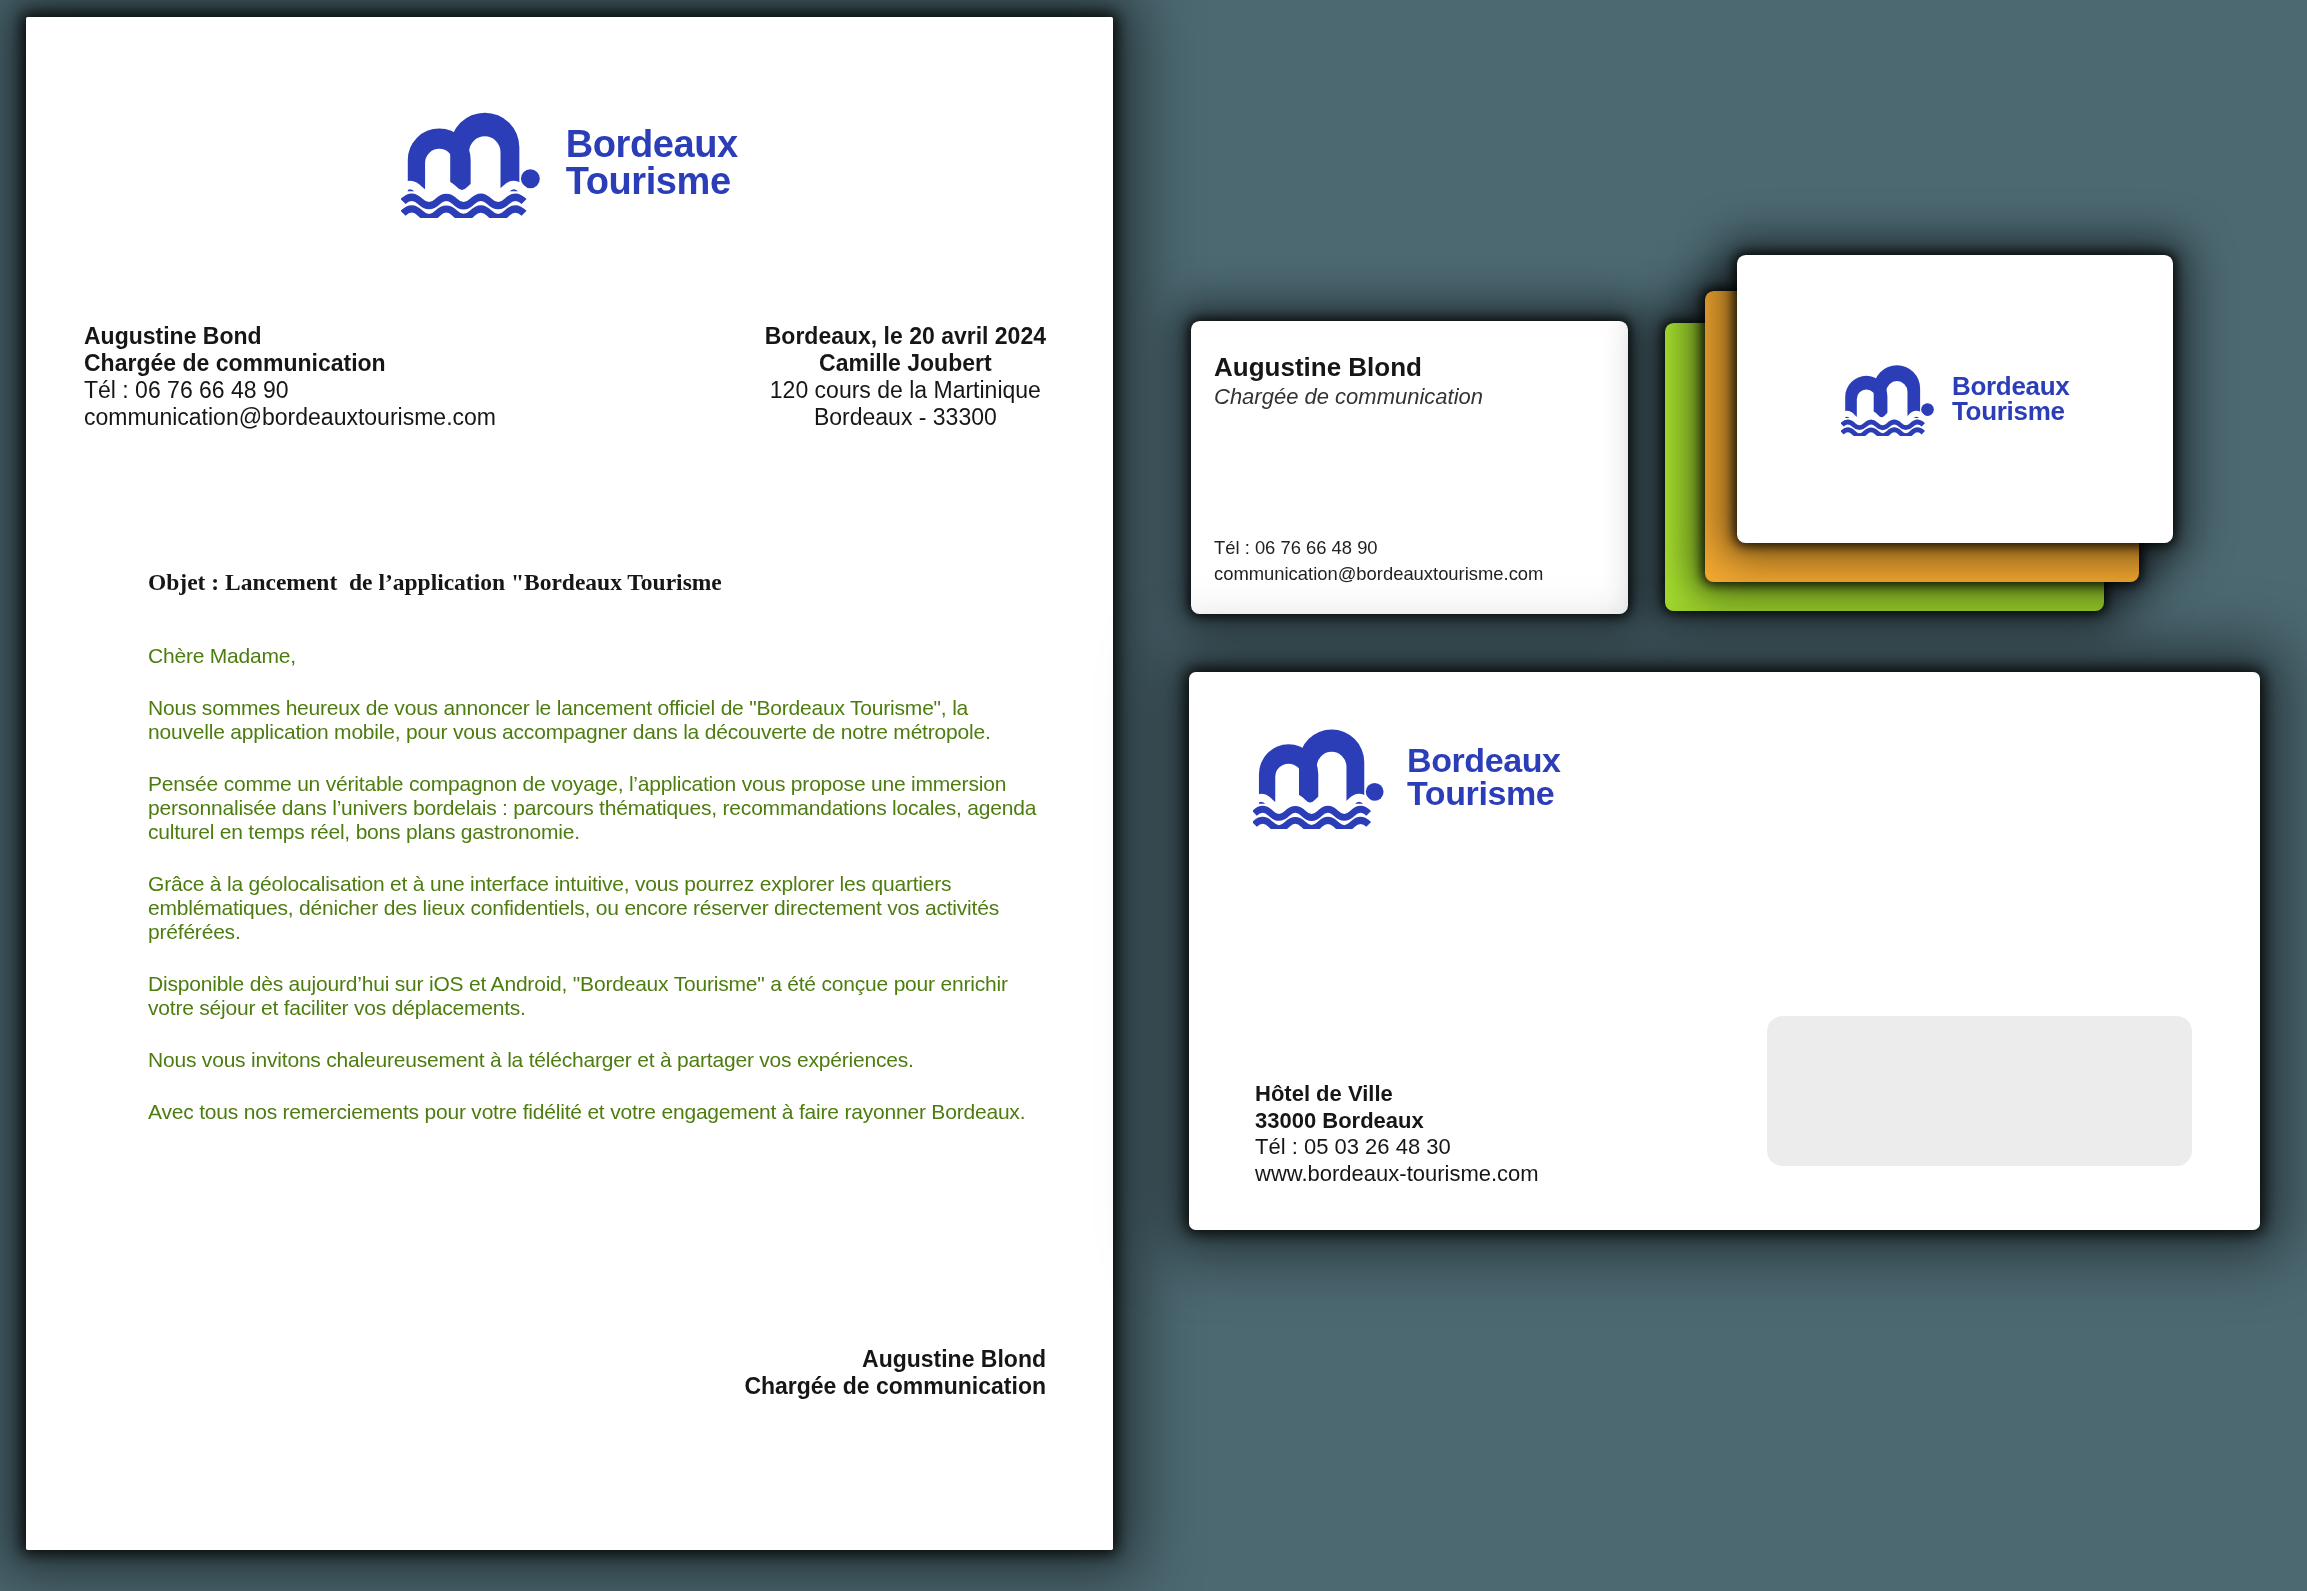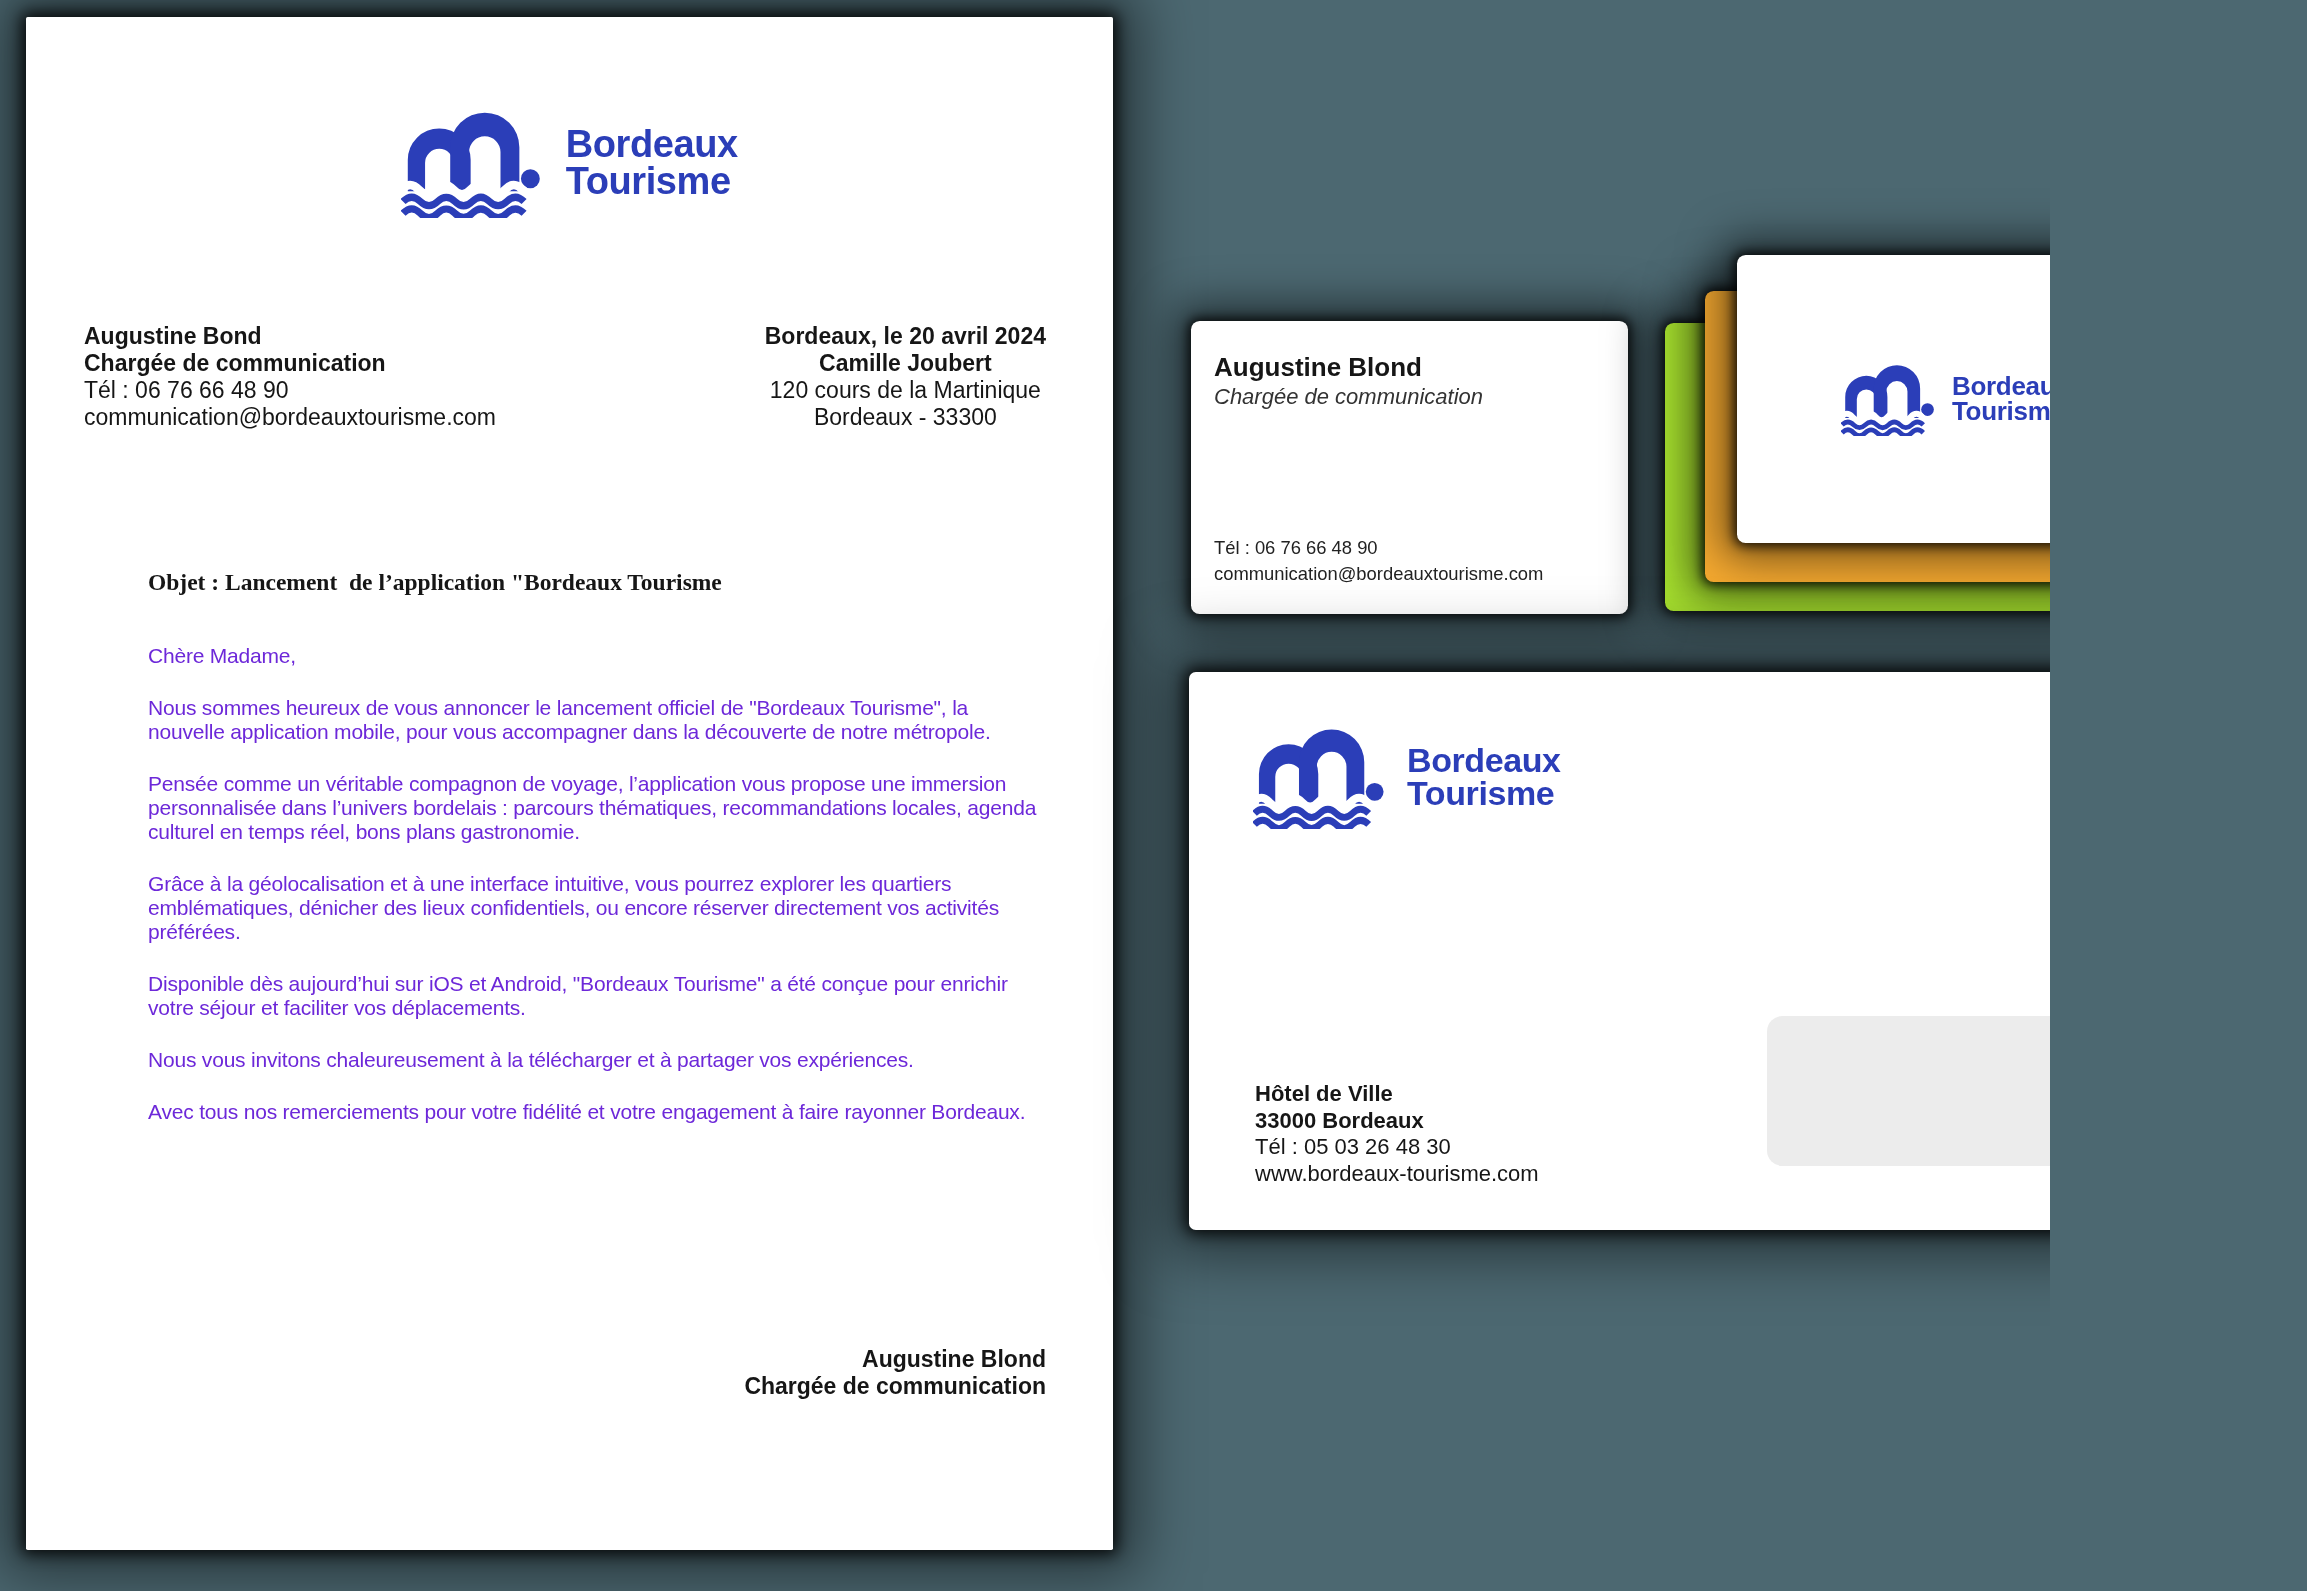--- a/index.html
+++ b/index.html
@@ -1,20 +1,20 @@
 <!DOCTYPE html>
 <html style="--bg: #4C6871; --blue: #2B3EB8; --orange: #F5A930; --green: #A8E22F; --paper: #FFFFFF; --window_gray: #ECECEC; --ink: #161616;font-size:13.7px"><head>
 <meta charset="utf-8">
 <style>
   :root{
     --bg:#4C6871; --blue:#2B3EB8; --orange:#F5A930; --green:#A8E22F;
     --paper:#FFFFFF; --window_gray:#ECECEC; --ink:#161616;
   }
   html,body{margin:0;padding:0;background:var(--bg);}
-  .stage{position:relative;width:2050px;height:1592px;background:var(--bg);overflow:hidden;
+  .stage{position:relative;width:2307px;height:1592px;background:var(--bg);overflow:hidden;
          font-family:"Liberation Sans","DejaVu Sans",sans-serif;color:var(--ink);}
   
   .sheet{position:absolute;background:var(--paper);}
   .shadow-big{box-shadow:0 0 15.4px 3.4px rgba(0,0,0,.88),0 0 60px 24px rgba(0,0,0,.5);}
   .shadow-card{box-shadow:0 0 12px 2.6px rgba(0,0,0,.85),0 0 41px 17px rgba(0,0,0,.5);}
   .b{font-weight:700;}
   .i{font-style:italic;}
   .logo{display:flex;align-items:center;}
   .logo-word{font-weight:700;color:var(--blue);line-height:.97;letter-spacing:-0.4px;}
   .logo-icon{display:block;}
@@ -23,21 +23,21 @@
   .logo-icon .cut{stroke:var(--paper);fill:none;}
   .logo-icon .wave{stroke:var(--blue);fill:none;}
   
   .letter{left:26px;top:17px;width:1087px;height:1533px;border-radius:1.7px;}
   .letter-logo{position:absolute;left:0;right:0;top:91px;justify-content:center;gap:20.5px;}
   .letter-logo .logo-word{font-size:38px;}
   .sender{position:absolute;left:58px;top:306px;font-size:23px;line-height:27px;}
   .meta{position:absolute;right:67px;top:306px;text-align:center;font-size:23px;line-height:27px;}
   .subject{position:absolute;left:122px;top:552px;font-size:23.5px;white-space:pre-wrap;font-family:Liberation Serif, serif;}
   .body{position:absolute;left:122px;top:627px;width:890px;font-size:21px;line-height:24px;
-        color:#6d28d9;letter-spacing:-0.2px;}
+        color:#4d7c0f;letter-spacing:-0.2px;}
   .body p{margin:0 0 28px 0;}
   .signature{position:absolute;right:67px;top:1329px;text-align:right;font-size:23px;line-height:27px;}
   
   .bcard{left:1191px;top:321px;width:437px;height:293px;border-radius:8.6px;}
   .bc-name{position:absolute;left:23px;top:31px;font-size:26px;}
   .bc-role{position:absolute;left:23px;top:63px;font-size:22px;color:#333;}
   .bc-contact{position:absolute;left:23px;top:214px;font-size:18.4px;line-height:26px;color:#222;}
   
   .card-green{left:1665px;top:323px;width:439px;height:288px;border-radius:8.6px;background:var(--green);}
   .card-orange{left:1705px;top:291px;width:434px;height:291px;border-radius:8.6px;background:var(--orange);}

